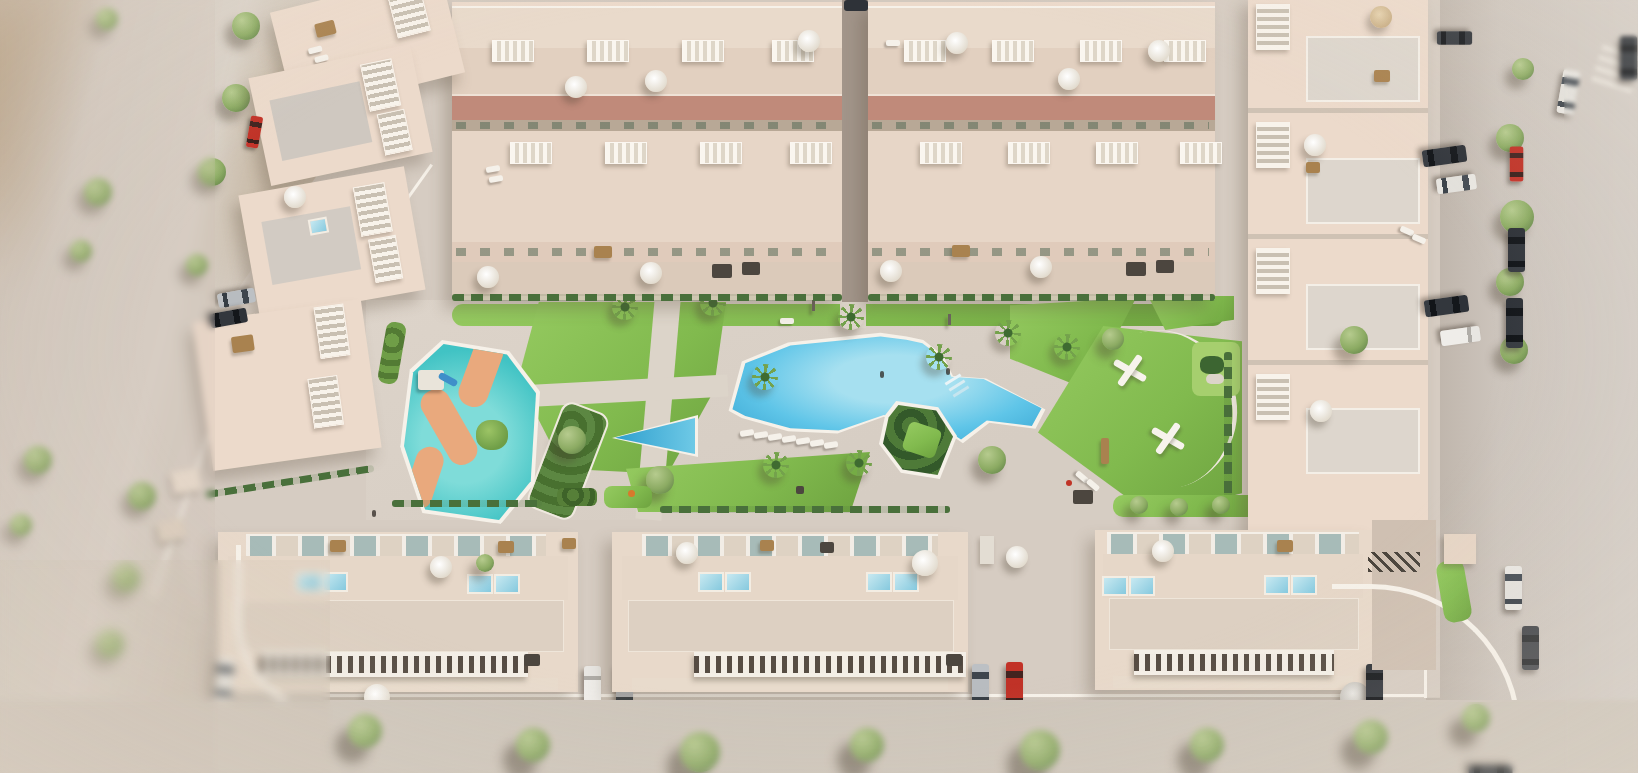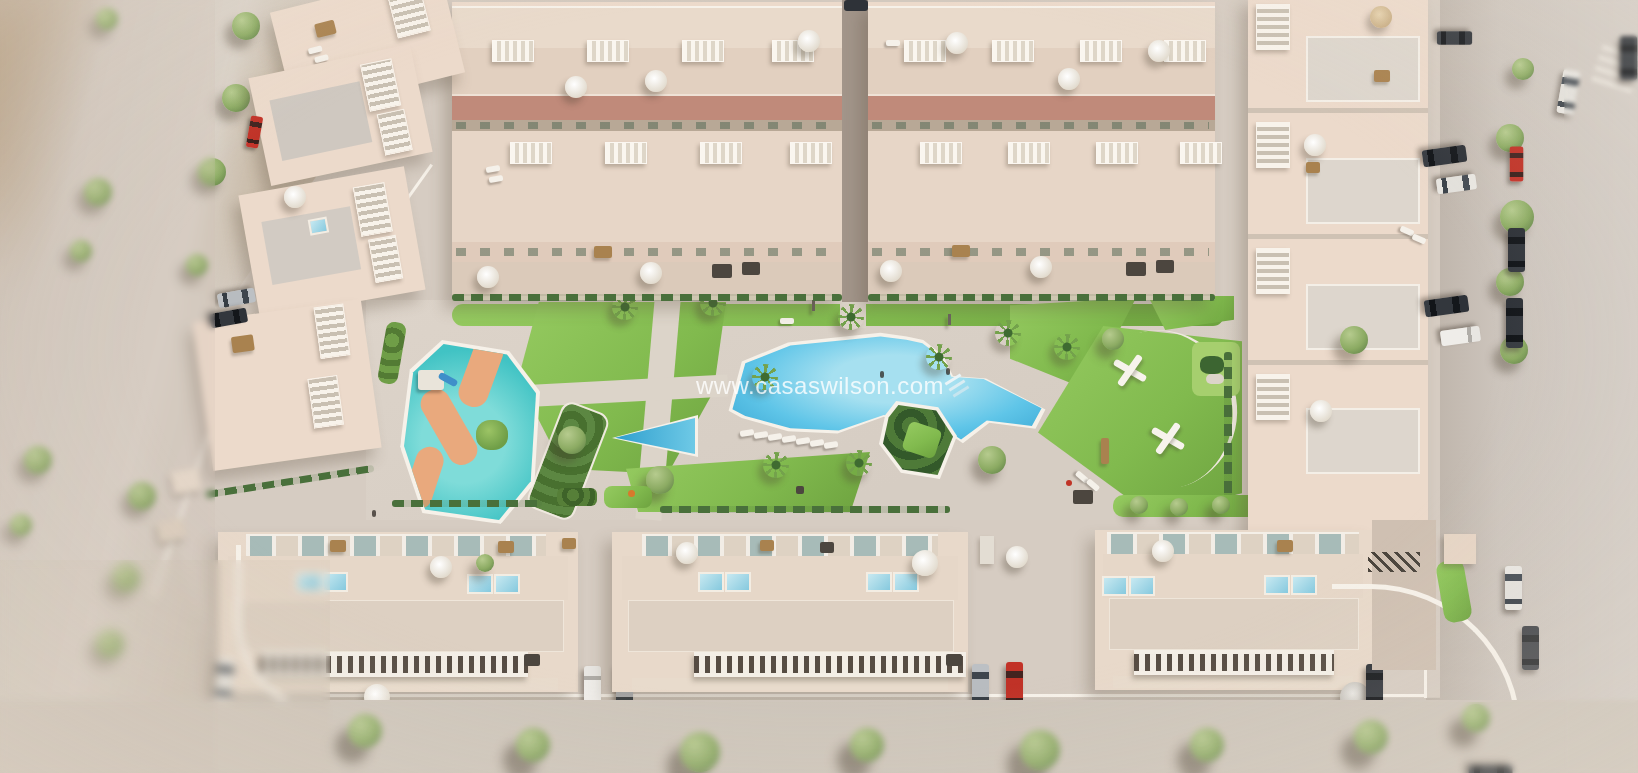--- a/index.html
+++ b/index.html
@@ -439,14 +439,13 @@
   <div class="tree t34 tsh" style="left:1354px;top:720px"></div>
   <div class="tree t28 tsh" style="left:1462px;top:704px"></div>
   <div class="car c-dark" style="left:1482px;top:752px;transform:rotate(90deg)"></div>
 
   <div class="blur" style="left:0;top:0;width:215px;height:773px;backdrop-filter:blur(3px);background:rgba(203,191,175,.18);"></div>
   <div class="blur" style="left:0;top:560px;width:330px;height:213px;backdrop-filter:blur(4px);background:rgba(198,186,170,.15);"></div>
   <div class="blur" style="left:0;top:702px;width:1638px;height:71px;backdrop-filter:blur(3px);background:rgba(205,195,182,.12);"></div>
   <div class="blur" style="left:1564px;top:0;width:74px;height:773px;backdrop-filter:blur(2px);"></div>
   <div class="blur" style="inset:0;background:radial-gradient(ellipse at 50% 45%,rgba(255,255,255,0) 58%,rgba(238,228,212,.25) 100%);"></div>
 
-  <div class="watermark">www.casaswilson.com</div>
 </div>
 
 </body></html>

